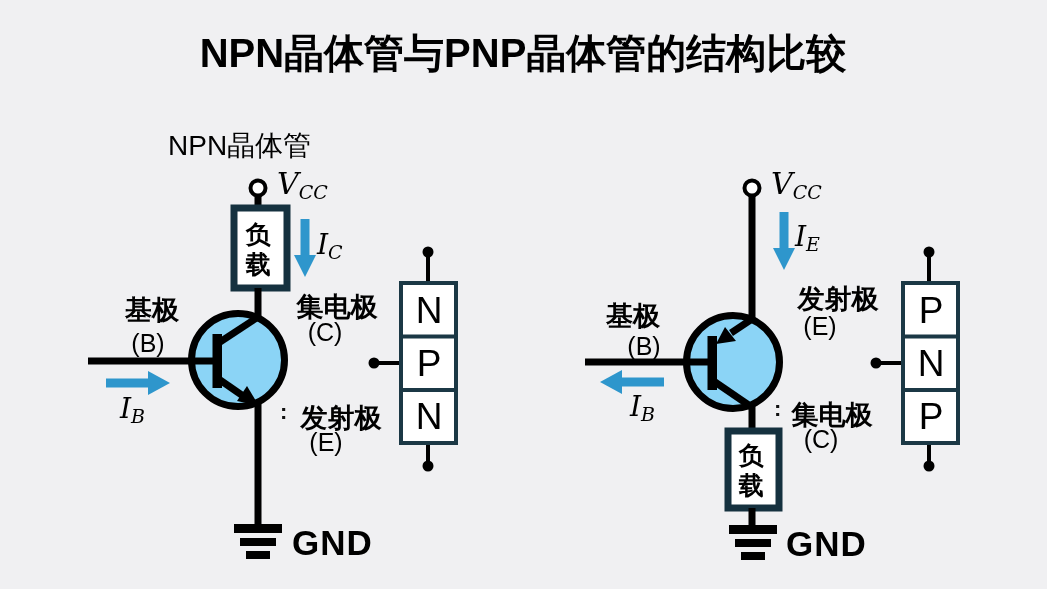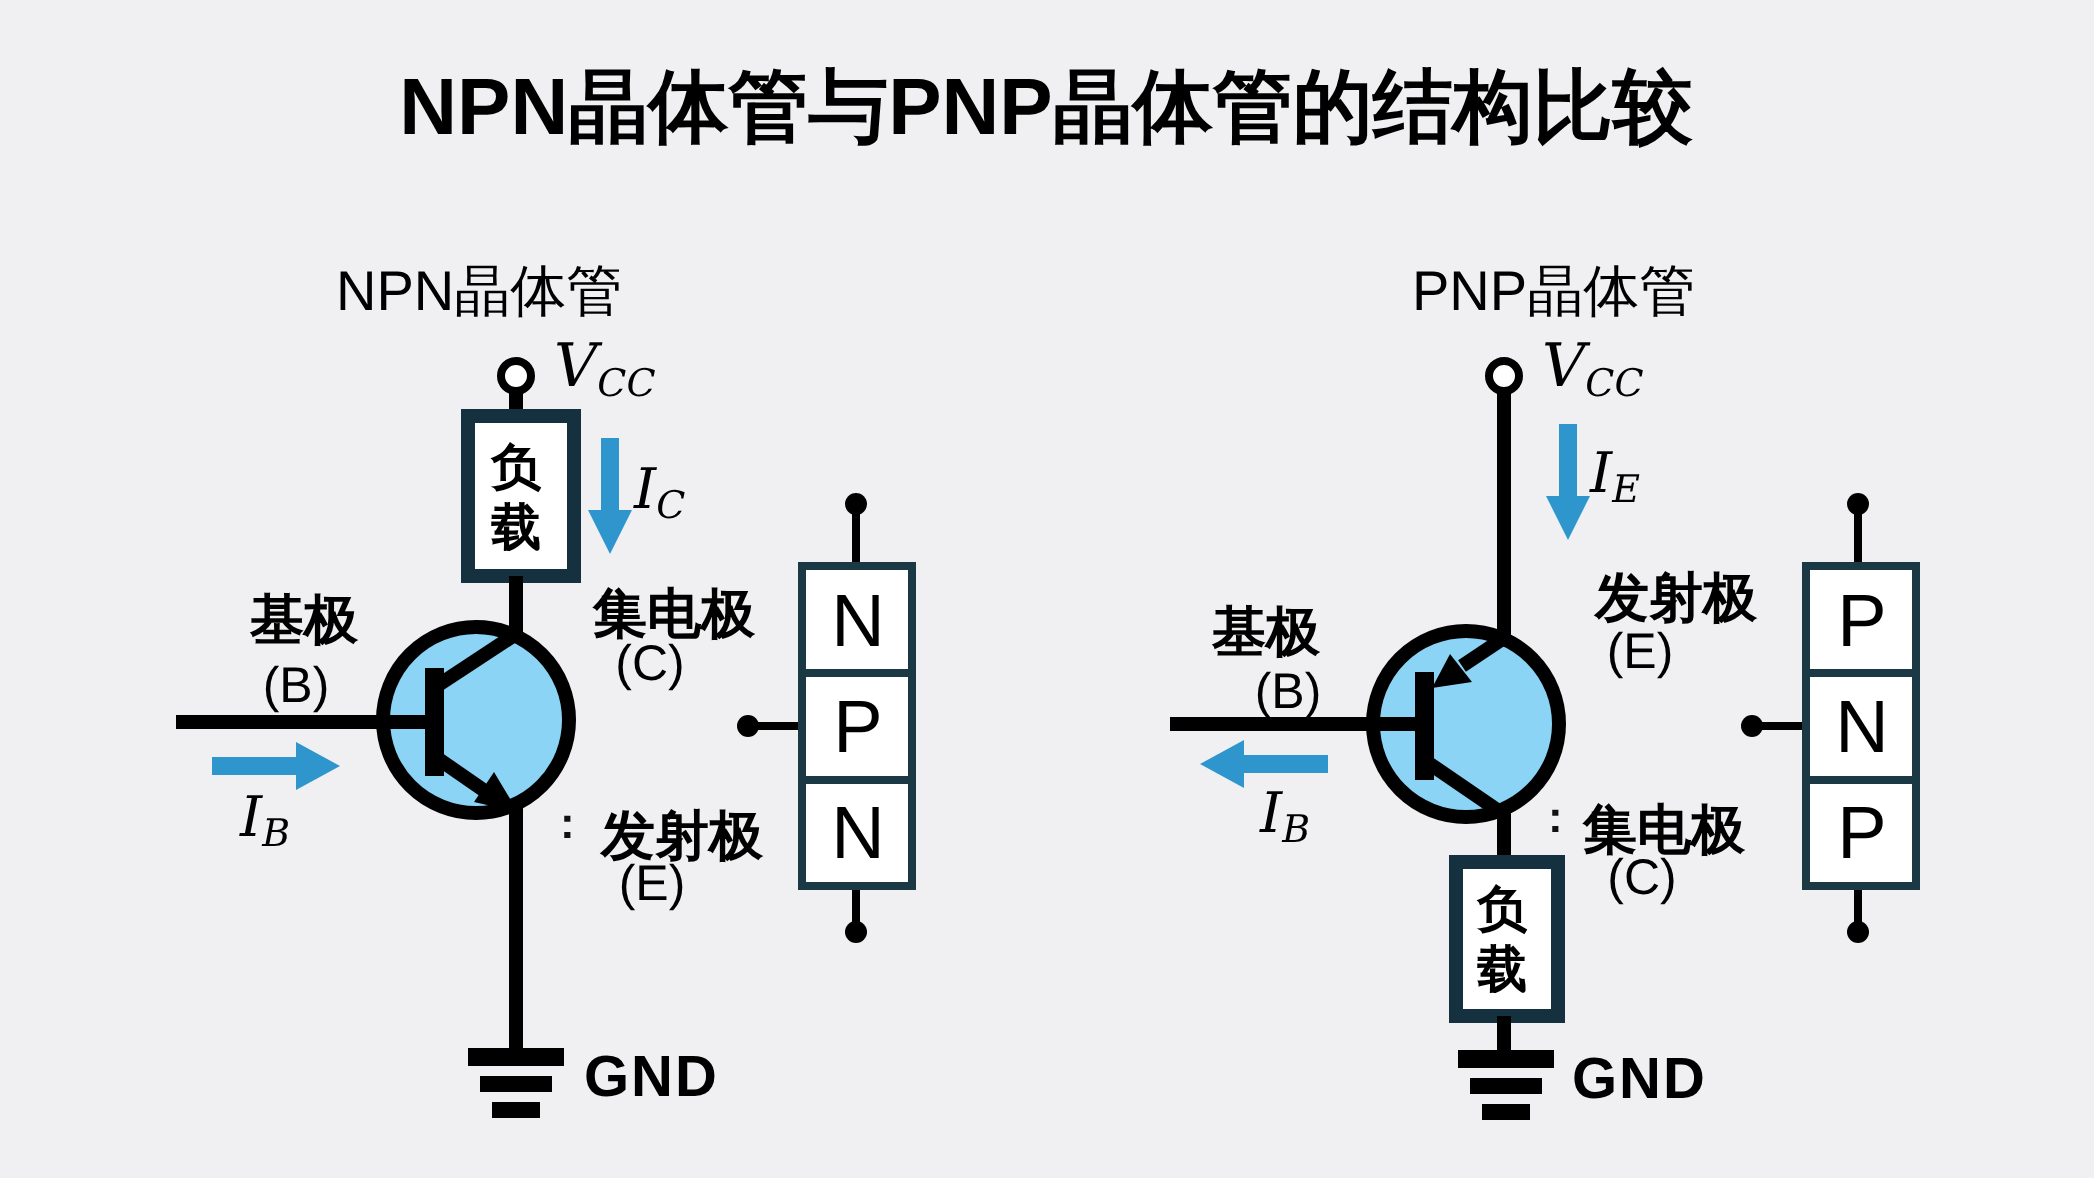--- a/index.html
+++ b/index.html
@@ -12,21 +12,21 @@
   .abs{position:absolute;white-space:nowrap;}
   .ctr{transform:translateX(-50%);}
   .title{font-size:40px;font-weight:700;letter-spacing:0px;}
   .heading{font-size:28px;font-weight:500;}
   .cjk-label{font-size:27px;font-weight:700;}
   .pin-label{font-size:25px;font-weight:500;}
   .math{font-family:"DejaVu Serif","Liberation Serif",serif;font-style:italic;font-weight:500;text-align:right;}
   .math .mi{font-size:30px;}
   .math sub{font-size:19px;line-height:0;vertical-align:-5px;font-style:italic;}
   .math-sm .mi{font-size:28px;}
-  .gnd-label{font-size:29px;font-weight:600;letter-spacing:1px;text-align:right;}
+  .gnd-label{font-size:35px;font-weight:600;letter-spacing:1px;text-align:right;}
   .layer-letter{font-size:37px;font-weight:500;transform:translate(-50%,-50%);}
   .vtext{
     width:1.15em;word-wrap:break-word;word-break:break-all;
     text-align:left;font-size:25px;font-weight:700;line-height:1.2;
     transform:translate(-50%,-50%);white-space:normal;
   }
   .colon{font-size:22px;font-weight:700;color:#111;}
 </style>
 </head>
 <body>
@@ -158,21 +158,20 @@
   <div class="abs colon" style="left:280px;top:399px;">:</div>
   <div class="abs ctr cjk-label" style="left:341px;top:400px;">发射极</div>
   <div class="abs ctr pin-label" style="left:326px;top:428px;">(E)</div>
 
   <div class="abs gnd-label" style="left:292px;top:523px;">GND</div>
 
   <div class="abs layer-letter" style="left:429px;top:311px;">N</div>
   <div class="abs layer-letter" style="left:429px;top:364px;">P</div>
   <div class="abs layer-letter" style="left:429px;top:417px;">N</div>
 
-  <div class="abs heading" style="left:706px;top:127px;">PNP晶体管</div>
 
   <div class="abs math" style="left:771px;top:166px;"><span class="mi">V</span><sub>CC</sub></div>
 
   <div class="abs math math-sm" style="left:795px;top:220px;"><span class="mi">I</span><sub>E</sub></div>
 
   <div class="abs ctr cjk-label" style="left:633px;top:298px;">基极</div>
   <div class="abs ctr pin-label" style="left:644px;top:332px;">(B)</div>
 
   <div class="abs math math-sm" style="left:630px;top:390px;"><span class="mi">I</span><sub>B</sub></div>
 

